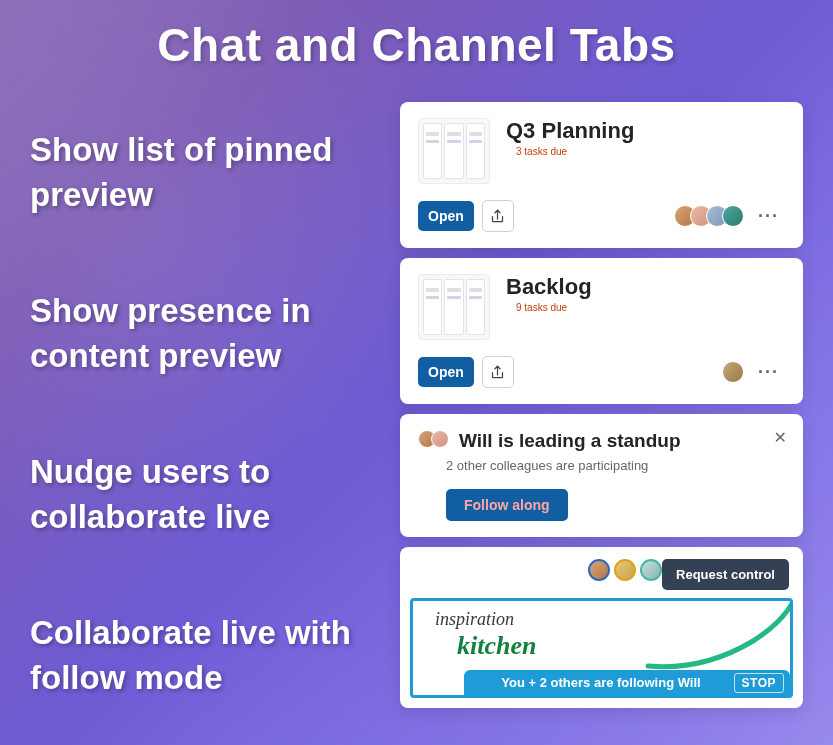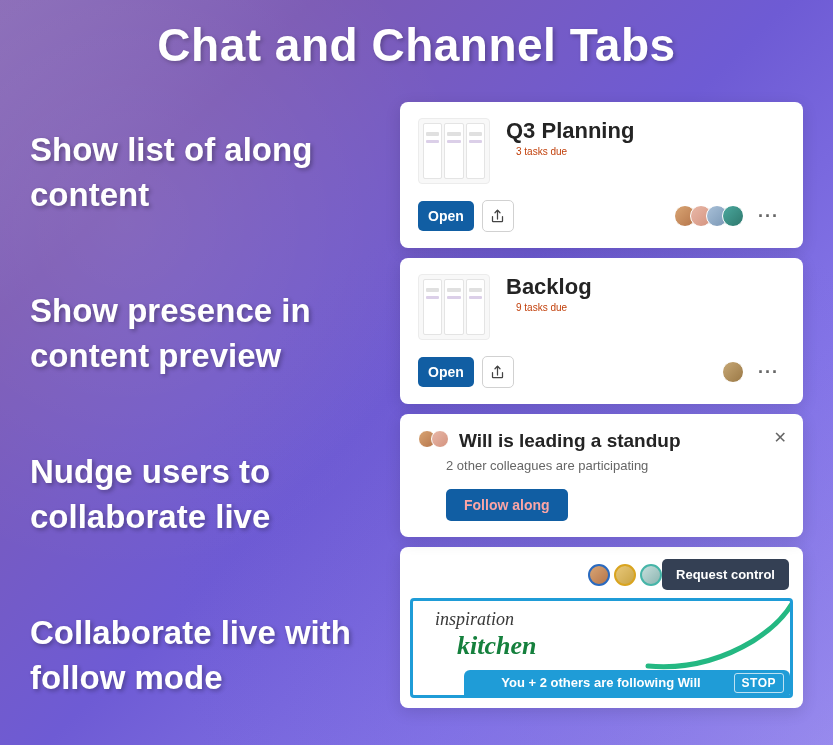--- a/index.html
+++ b/index.html
@@ -100,21 +100,21 @@
     .standup-sub { font-size: 13px; color: #666; margin-top: 4px; margin-left: 28px; }
     .btn-follow {
       background: #115ea3; color: #fca5a5;
       border: none; border-radius: 5px;
       padding: 8px 18px;
       font-size: 14px; font-weight: 600;
       cursor: pointer;
       margin-top: 16px; margin-left: 28px;
     }
     .whiteboard-card { padding: 10px; background: #fff; border-radius: 8px; box-shadow: 0 4px 16px rgba(0,0,0,0.12); }
-    .wb-header { display: flex; justify-content: flex-end; align-items: center; padding: 2px 4px 8px; }
+    .wb-header { display: flex; justify-content: flex-end; align-items: flex-start; padding: 2px 4px 8px; }
     .wb-avatars { display: flex; gap: 4px; }
     .wb-av { width: 22px; height: 22px; border-radius: 50%; border: 2px solid; }
     .wb-av.w1 { border-color: #2a6abf; background: linear-gradient(135deg, #d9a574, #b5754a); }
     .wb-av.w2 { border-color: #d9a41f; background: linear-gradient(135deg, #e8c87a, #c9a445); }
     .wb-av.w3 { border-color: #46b5a8; background: linear-gradient(135deg, #c8dfdd, #8bb5b0); }
     .btn-request {
       background: #344054; color: #fff;
       border: none; border-radius: 5px;
       padding: 8px 14px;
       font-size: 13px; font-weight: 600;
@@ -177,21 +177,21 @@
       letter-spacing: 0.5px;
     }
   </style>
 </head>
 <body>
 
 <h1 class="slide-title">Chat and Channel Tabs</h1>
 
 <div class="content">
   <div class="bullets">
-    <div class="bullet">Show list of along content</div>
+    <div class="bullet">Show list of pinned preview</div>
     <div class="bullet">Show presence in content preview</div>
     <div class="bullet">Nudge users to collaborate live</div>
     <div class="bullet">Collaborate live with follow mode</div>
   </div>
 
   <div class="cards">
 
     <div class="card">
       <div class="card-top">
         <div class="thumb">

